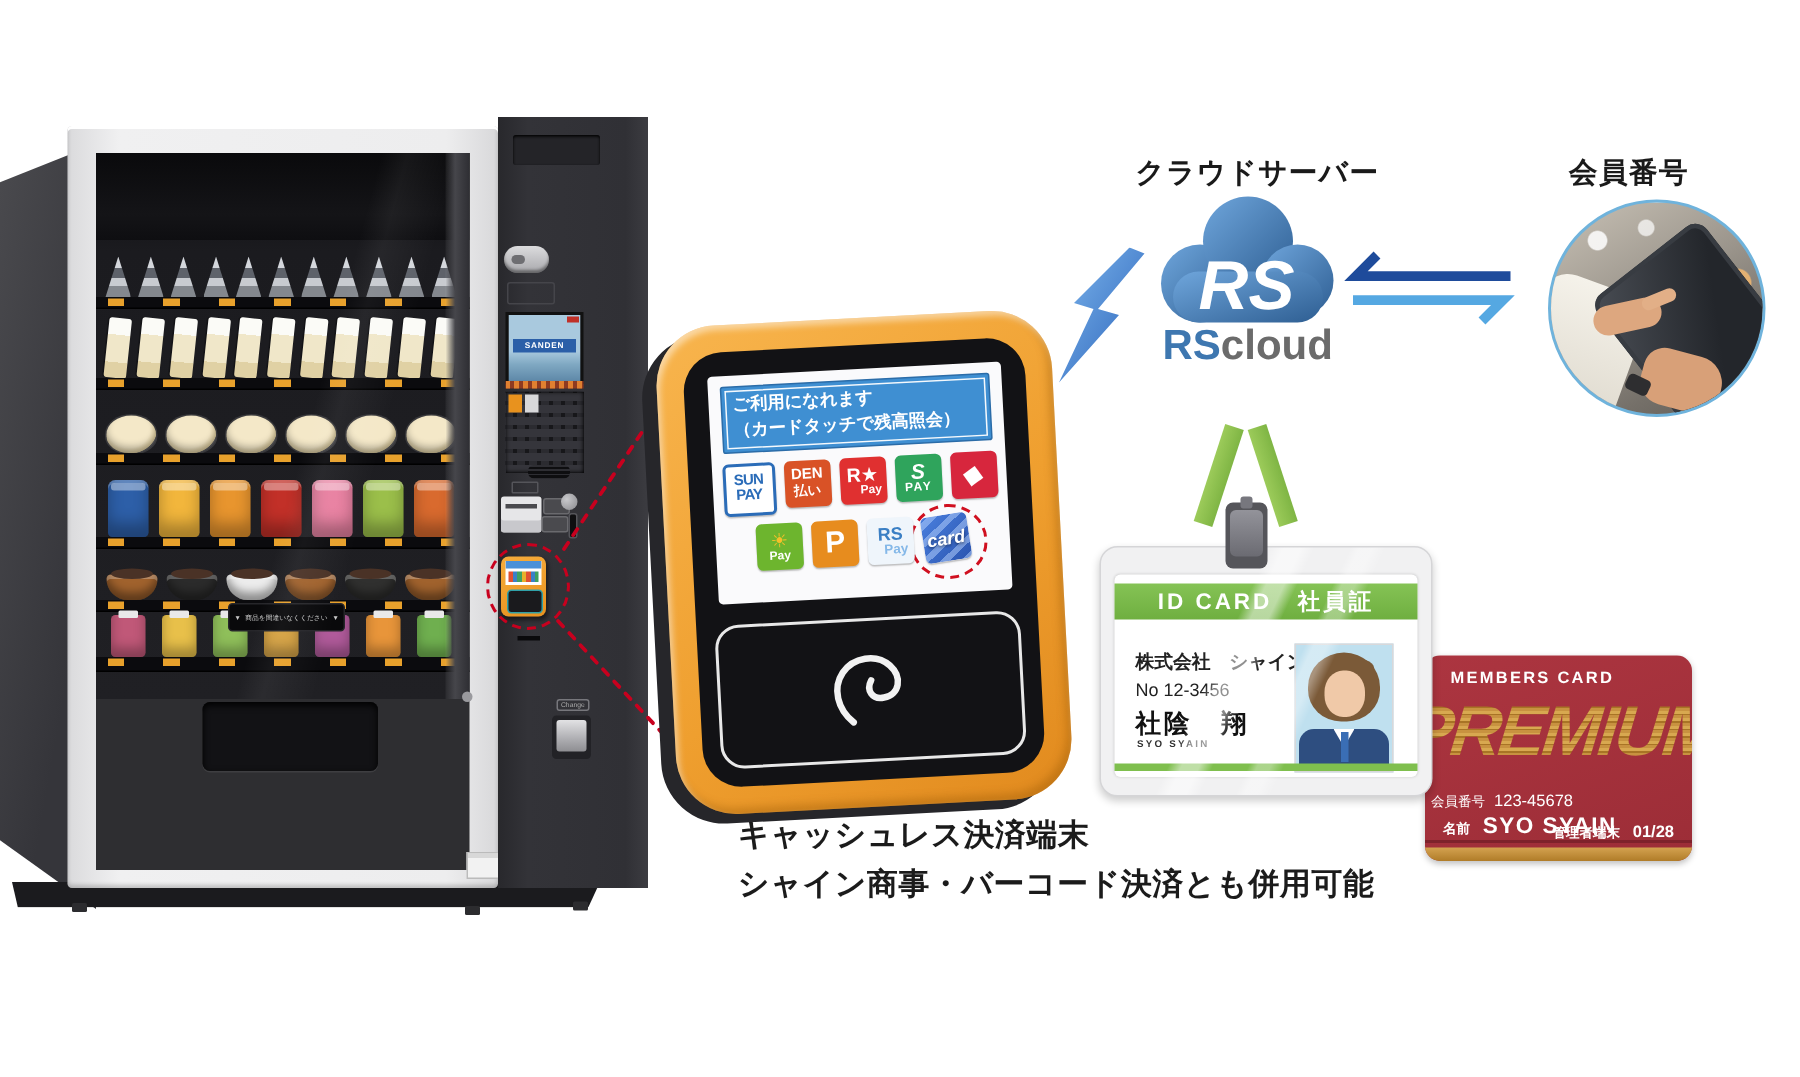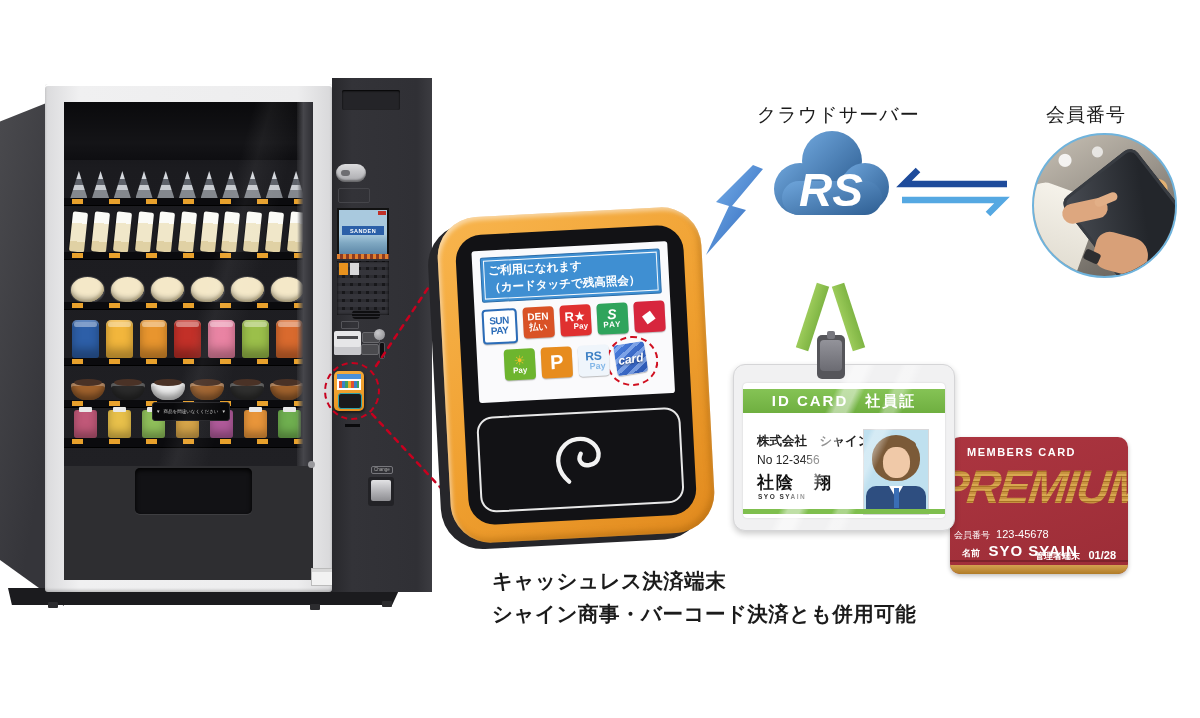--- a/index.html
+++ b/index.html
@@ -147,24 +147,24 @@
   .rs-pay .l2{font-size:9px;color:#85B8E8;align-self:flex-end;margin-right:4px}
   .card-pay{background:
       repeating-linear-gradient(-35deg,rgba(185,212,255,.5) 0 4px,transparent 4px 9px),
       linear-gradient(135deg,#4A7FDE,#2B55B0);color:#fff;transform:rotate(-6deg);}
   .card-pay .l1{font-size:12px;font-style:italic;text-shadow:0 1px 2px rgba(0,0,0,.45)}
   .card-ring{position:absolute;left:129px;top:-7px;width:48px;height:46px;
     border:2px dashed #D01020;border-radius:50%;}
   .term-pad{position:absolute;left:12px;right:12px;top:182px;bottom:12px;
     border:2px solid #E8E8E8;border-radius:16px;display:flex;align-items:center;justify-content:center;}
   .caption{position:absolute;left:492px;top:540px;font-size:20.5px;font-weight:bold;color:#1B1B1B;
-    line-height:33px;letter-spacing:.5px;margin-top:24px;}
-
-  
-  .diagram-label{position:absolute;font-size:19px;font-weight:normal;color:#1A1A1A;letter-spacing:1px;}
+    line-height:33px;letter-spacing:.5px;}
+
+  
+  .diagram-label{position:absolute;font-size:19px;font-weight:bold;color:#1A1A1A;letter-spacing:1px;}
   .rscloud{position:absolute;left:775px;top:214px;font-size:28px;font-weight:bold;letter-spacing:0;}
   .rscloud .w1{color:#3E77B0}.rscloud .w2{color:#6B6B6B}
   .admin-photo{position:absolute;left:1032px;top:133px;width:141px;height:141px;border-radius:50%;
     border:2px solid #6FB3DC;overflow:hidden;
     background:
       radial-gradient(circle at 22% 18%,rgba(255,255,255,.85) 0 6px,transparent 7px),
       radial-gradient(circle at 45% 12%,rgba(255,255,255,.7) 0 5px,transparent 6px),
       radial-gradient(circle at 68% 20%,rgba(255,240,200,.8) 0 7px,transparent 8px),
       radial-gradient(circle at 88% 38%,rgba(255,190,110,.75) 0 9px,transparent 10px),
       radial-gradient(circle at 60% 32%,rgba(255,255,255,.45) 0 10px,transparent 11px),
@@ -443,20 +443,23 @@
       <stop offset="0" stop-color="#6FA6DC"></stop>
           <stop offset="1" stop-color="#2E5E92"></stop>
     </linearGradient>
       </defs>
     <circle cx="30" cy="62" r="26" fill="url(#cg1)"></circle>
     <circle cx="62" cy="34" r="30" fill="url(#cg1)"></circle>
     <circle cx="95" cy="60" r="24" fill="url(#cg1)"></circle>
     <rect x="12" y="54" width="100" height="34" rx="17" fill="url(#cg1)"></rect>
     <text x="61" y="79" text-anchor="middle" font-family="Liberation Sans, DejaVu Sans, sans-serif" font-size="46" font-weight="bold" font-style="italic" fill="#FFFFFF">RS</text>
   </svg>
+  <div class="rscloud">
+    <span class="w1">RS</span><span class="w2">cloud</span>
+  </div>
 
   <svg class="abs" style="left:888px;top:158px;" width="126" height="64" viewBox="0 0 126 64">
     <path d="M119,26 L16,26 L30,12" fill="none" stroke="#1E4B9B" stroke-width="6.5"></path>
     <path d="M14,42 L114,42 L100,56" fill="none" stroke="#55A8E2" stroke-width="6.5"></path>
   </svg>
 
   <div class="diagram-label" style="left:1046px;top:102px;">会員番号</div>
   <div class="admin-photo">
     <div class="ap-arm"></div>
     <div class="ap-tablet"></div>

